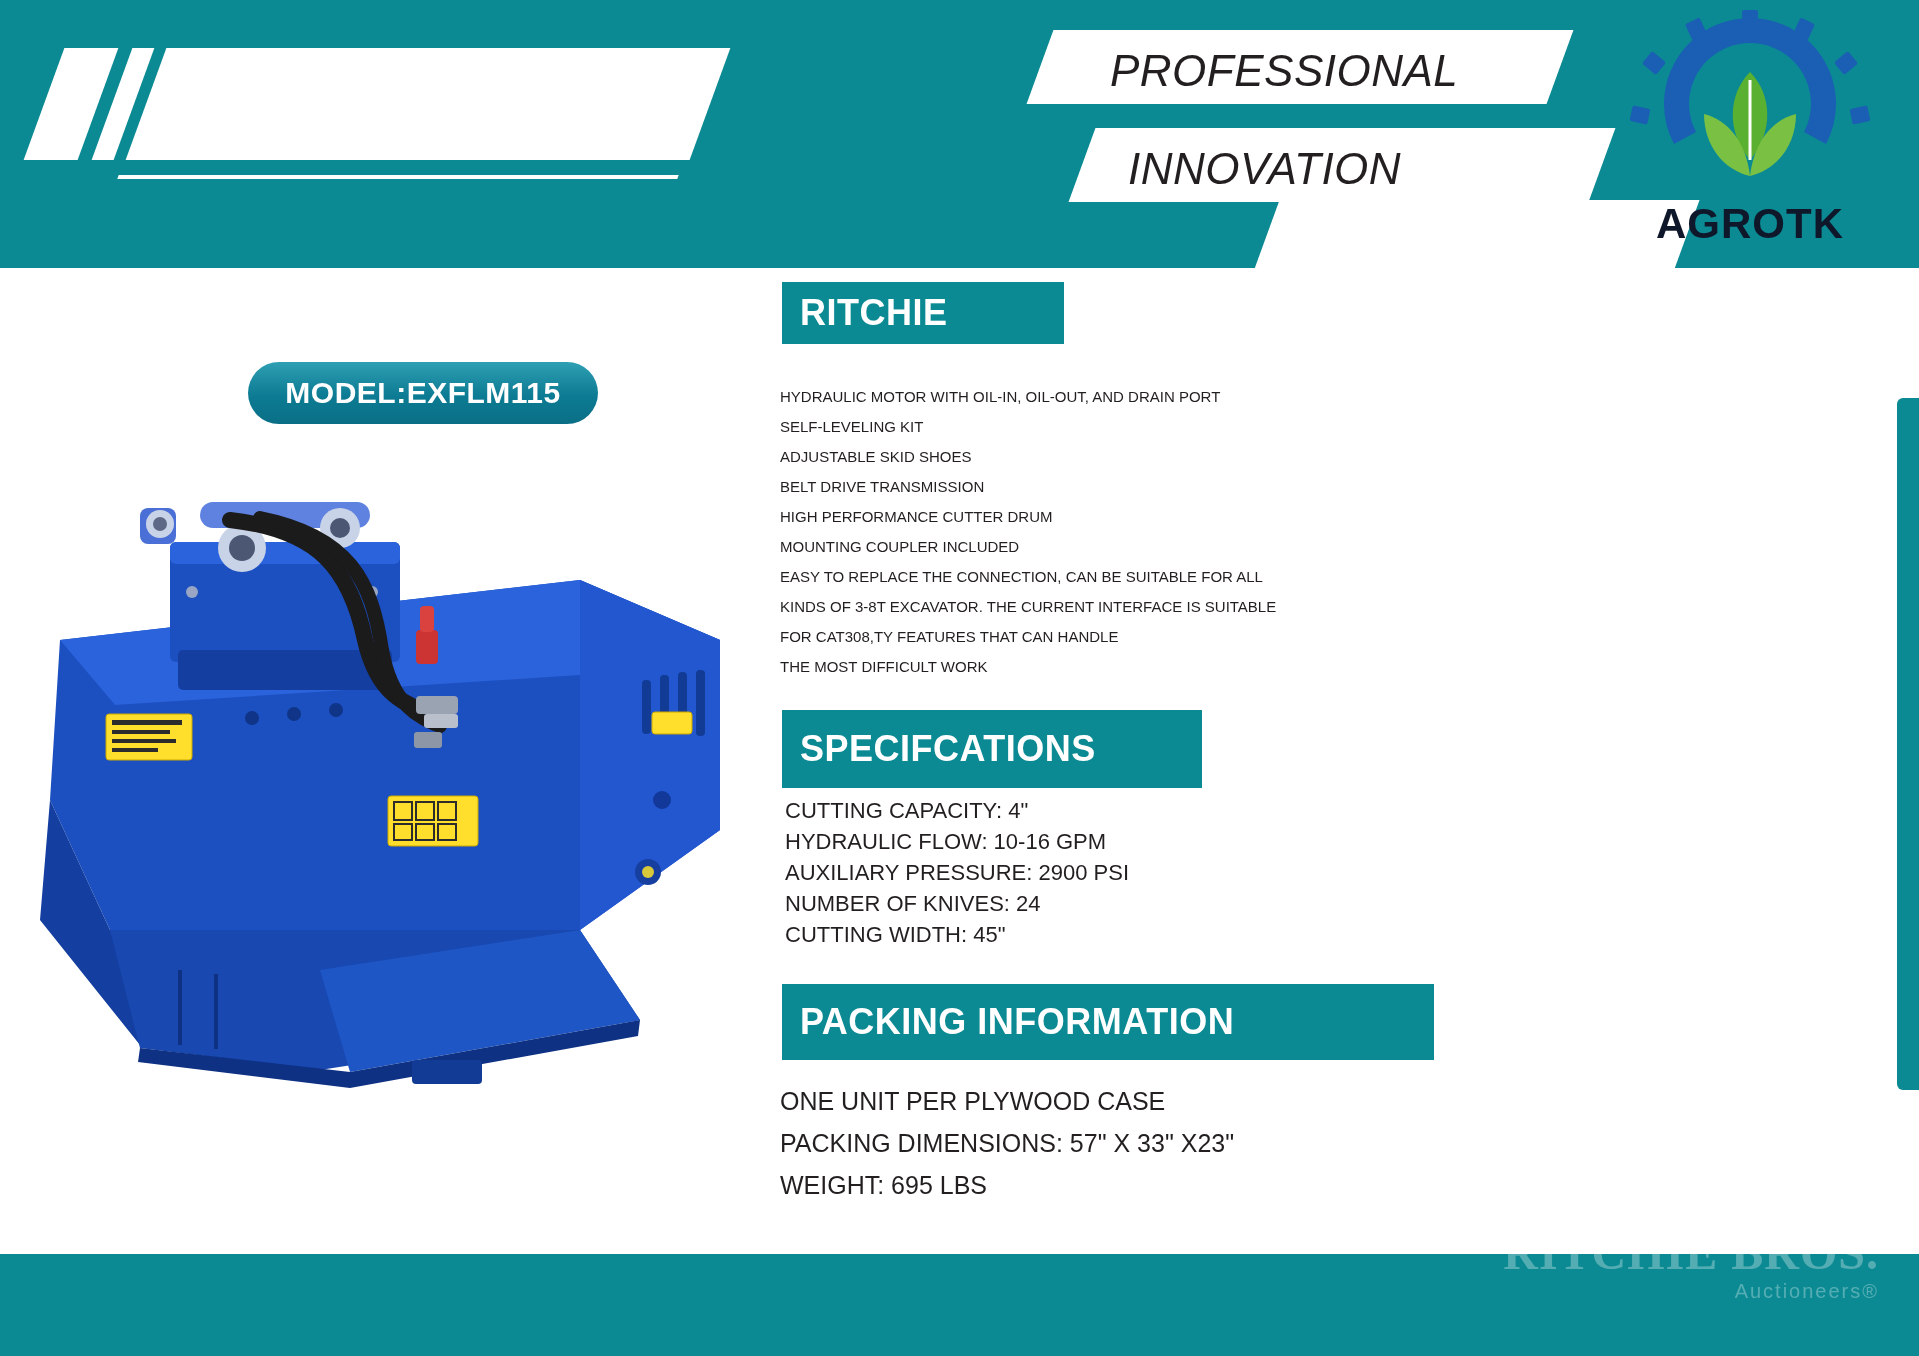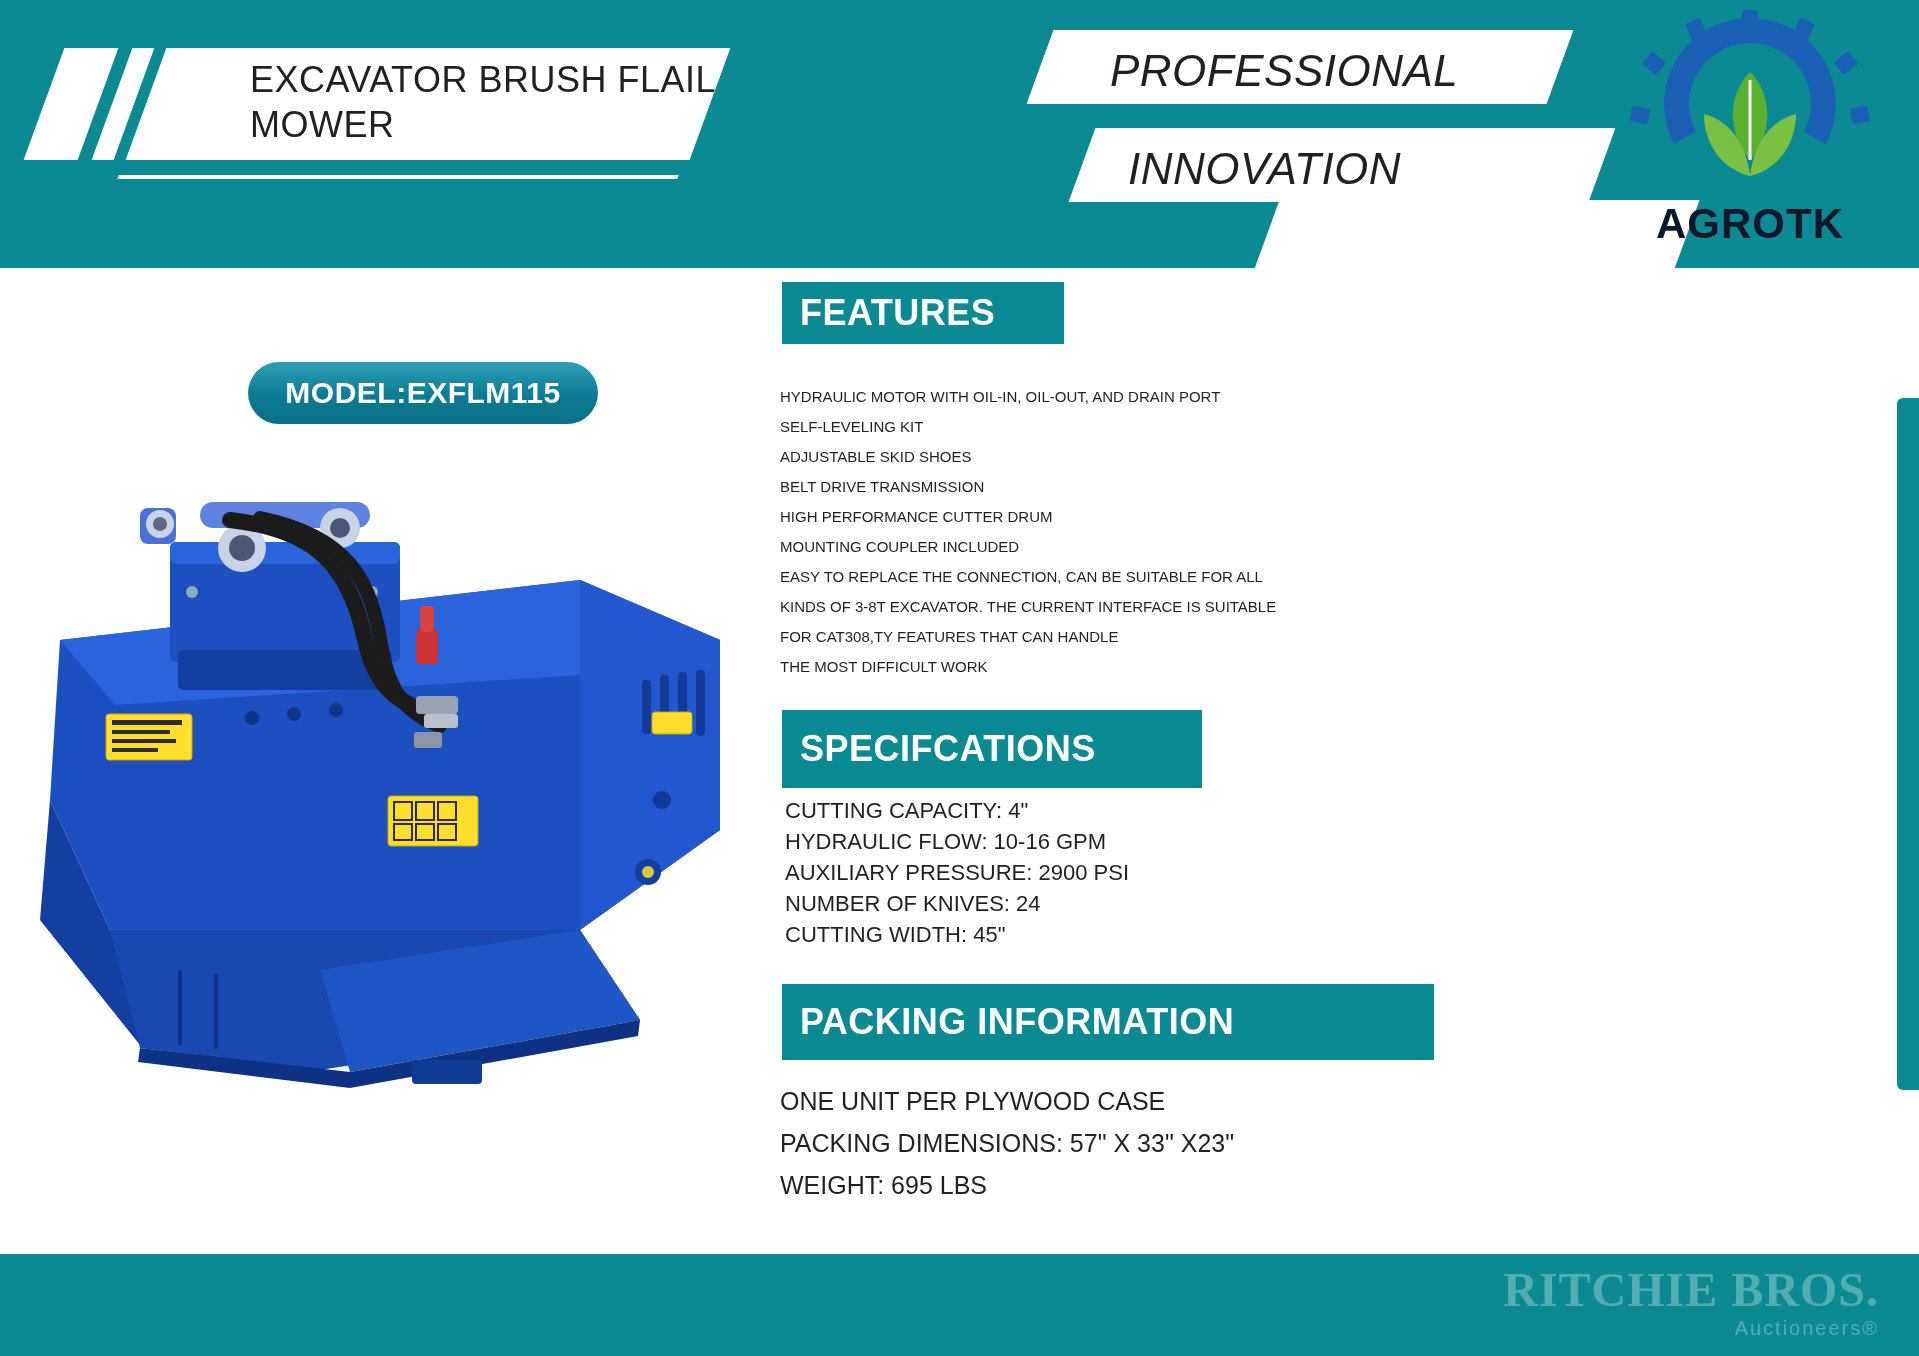--- a/index.html
+++ b/index.html
@@ -202,21 +202,21 @@
     position: absolute;
     left: 0;
     top: 1254px;
     width: 1919px;
     height: 102px;
     background: #0b8a93;
   }
   .watermark {
     position: absolute;
     right: 40px;
-    top: 1262px;
+    top: 1225px;
     width: 620px;
     height: 86px;
     color: rgba(255,255,255,0.30);
     font-size: 48px;
     font-weight: bold;
     letter-spacing: 1px;
     text-align: right;
     font-family: "Liberation Serif", serif;
   }
   .watermark small {
@@ -231,22 +231,20 @@
 <body>
 
 <div class="page">
 
   <div class="header">
     <div class="stripe stripe-a"></div>
     <div class="stripe stripe-b"></div>
     <div class="stripe stripe-c"></div>
 
     <div class="title-plate"></div>
-    <div class="title-text">EXCAVATOR BRUSH
-FLAIL MOWER</div>
     <div class="title-underline"></div>
 
     <div class="band band-1"></div>
     <div class="band band-2"></div>
     <div class="band-text band-text-1">PROFESSIONAL</div>
     <div class="band-text band-text-2">INNOVATION</div>
 
     <div class="header-wedge"></div>
     <div class="header-wedge-cut"></div>
 
@@ -349,21 +347,21 @@
 
       <path d="M120 548 L330 572 L620 520 L618 536 L330 588 L118 562 Z" fill="#0e3184"></path>
       <rect x="392" y="560" width="70" height="24" rx="4" fill="#123b96"></rect>
       <g stroke="#0e3184" stroke-width="4">
         <line x1="160" y1="470" x2="160" y2="545"></line>
         <line x1="196" y1="474" x2="196" y2="549"></line>
       </g>
     </svg>
   </div>
 
-  <div class="section-heading sec-features">FEATURES</div>
+  <div class="section-heading sec-features">RITCHIE</div>
   <div class="body-text features-text">HYDRAULIC MOTOR WITH OIL-IN, OIL-OUT, AND DRAIN PORT
  SELF-LEVELING KIT
 ADJUSTABLE SKID SHOES
 BELT DRIVE TRANSMISSION
 HIGH PERFORMANCE CUTTER DRUM
 MOUNTING COUPLER INCLUDED
 EASY TO REPLACE THE CONNECTION, CAN BE SUITABLE FOR ALL
 KINDS OF 3-8T EXCAVATOR. THE CURRENT INTERFACE IS SUITABLE
 FOR CAT308,TY FEATURES THAT CAN HANDLE
 THE MOST DIFFICULT WORK</div>

